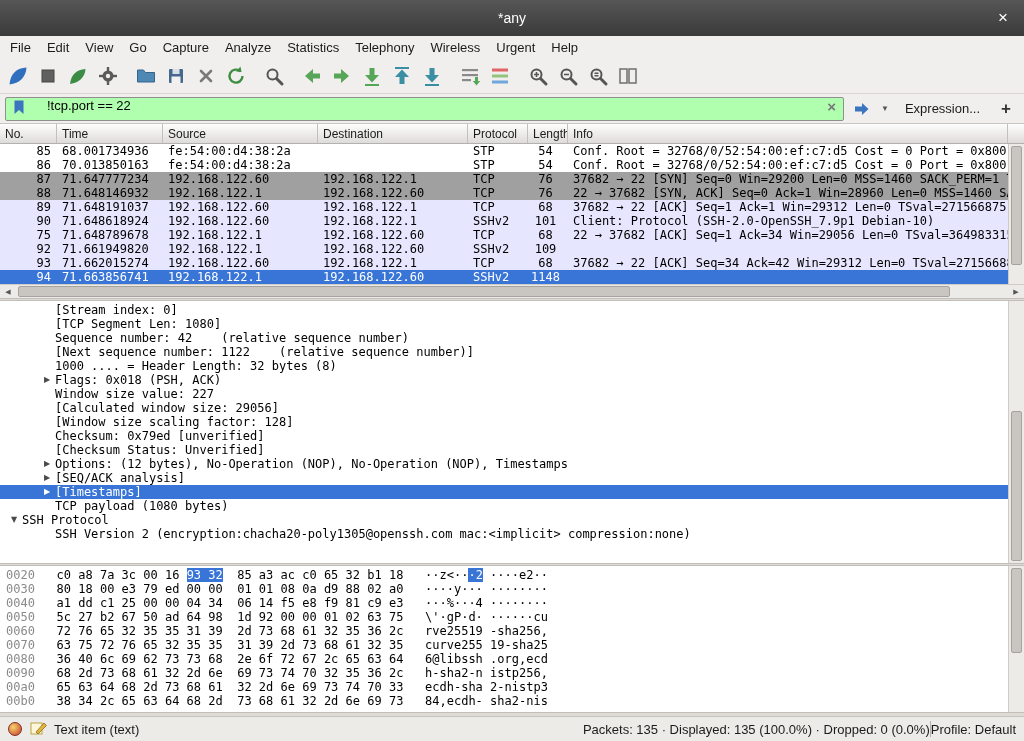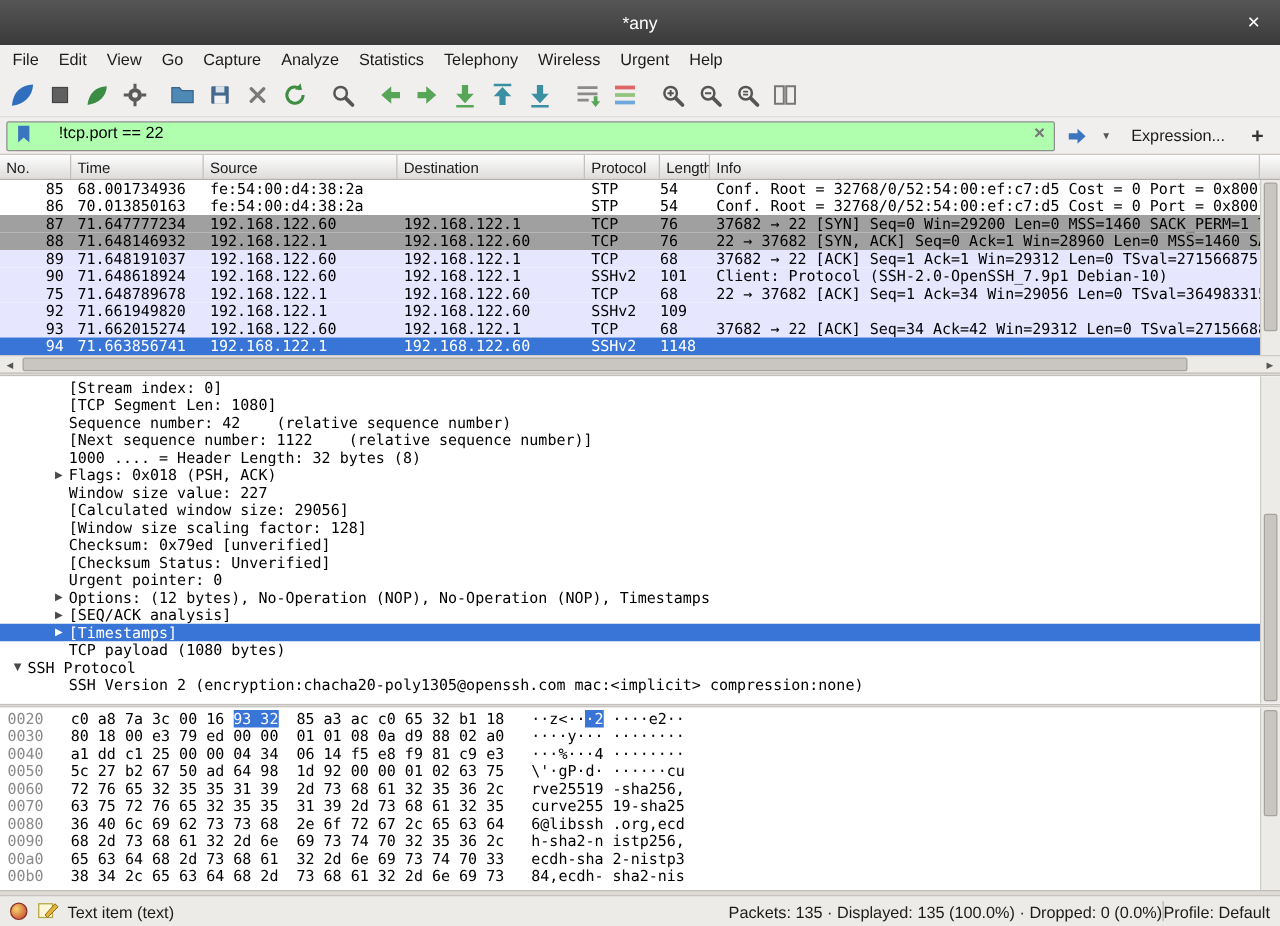--- a/index.html
+++ b/index.html
@@ -40,21 +40,21 @@
   .w-info{flex:1}.w-fill{width:16px;border-right:none}
   .plist-viewport{position:relative;height:140px;background:#fff;overflow:hidden}
   .plist{font:12px/14px "DejaVu Sans Mono",monospace;color:#000}
   .prow{display:flex;height:14px;white-space:nowrap;overflow:hidden}
   .c{overflow:hidden;flex:none}
   .c-no{width:57px;text-align:right;padding-right:6px}
   .c-time{width:106px;padding-left:5px}
   .c-src{width:155px;padding-left:5px}
   .c-dst{width:150px;padding-left:5px}
   .c-proto{width:60px;padding-left:5px}
-  .c-len{width:40px;text-align:left;padding-right:5px}
+  .c-len{width:40px;text-align:center;padding-right:5px}
   .c-info{flex:1;padding-left:5px}
   .row-stp{background:#ffffff}
   .row-syn{background:#a0a0a0}
   .row-tcp{background:#e7e6ff}
   .row-sel{background:#3875d7;color:#fff}
 
   
   .vscroll{position:absolute;right:0;top:0;bottom:0;width:16px;background:#edebe8;border-left:1px solid #cfccc8}
   .vthumb{position:absolute;left:2px;right:2px;background:#c9c6c2;border:1px solid #a6a39f;border-radius:2px}
   .hscroll{height:14px;background:#edebe8;border-top:1px solid #cfccc8;display:flex;align-items:stretch}
@@ -424,24 +424,20 @@
         </div>
         <div class="dline ind2">
           <span class="exp"></span>
           <span class="dtext">Checksum: 0x79ed [unverified]</span>
         </div>
         <div class="dline ind2">
           <span class="exp"></span>
           <span class="dtext">[Checksum Status: Unverified]</span>
         </div>
         <div class="dline ind2">
-          <span class="exp"></span>
-          <span class="dtext">Urgent pointer: 0</span>
-        </div>
-        <div class="dline ind2">
           <span class="exp">▶</span>
           <span class="dtext">Options: (12 bytes), No-Operation (NOP), No-Operation (NOP), Timestamps</span>
         </div>
         <div class="dline ind2">
           <span class="exp">▶</span>
           <span class="dtext">[SEQ/ACK analysis]</span>
         </div>
         <div class="dline ind2 sel">
           <span class="exp">▶</span>
           <span class="dtext">[Timestamps]</span>

